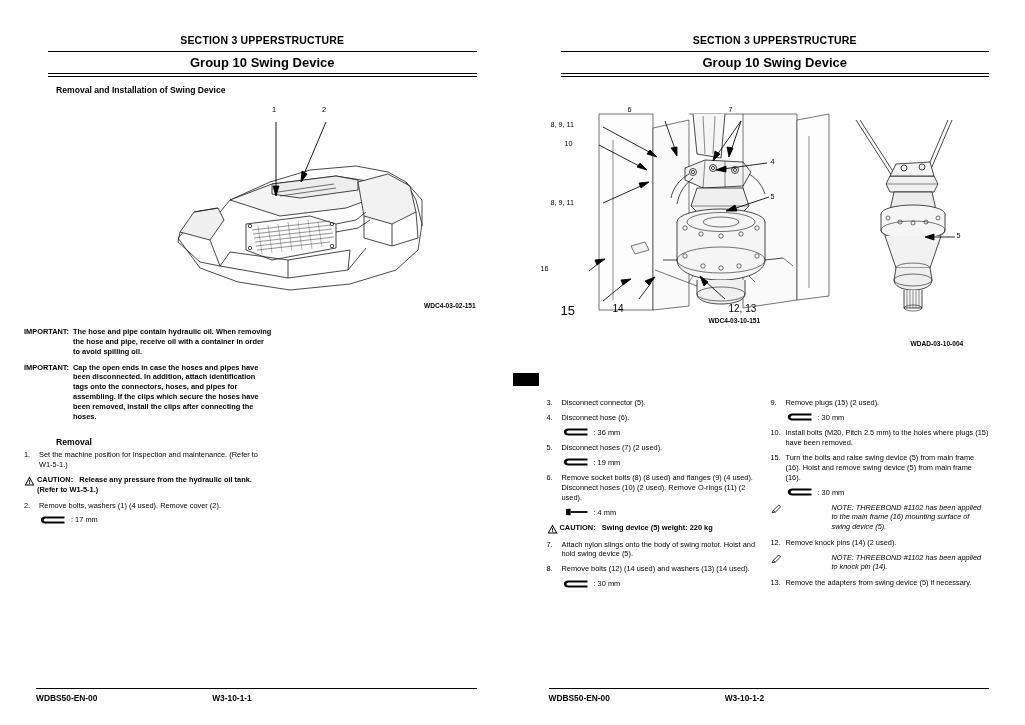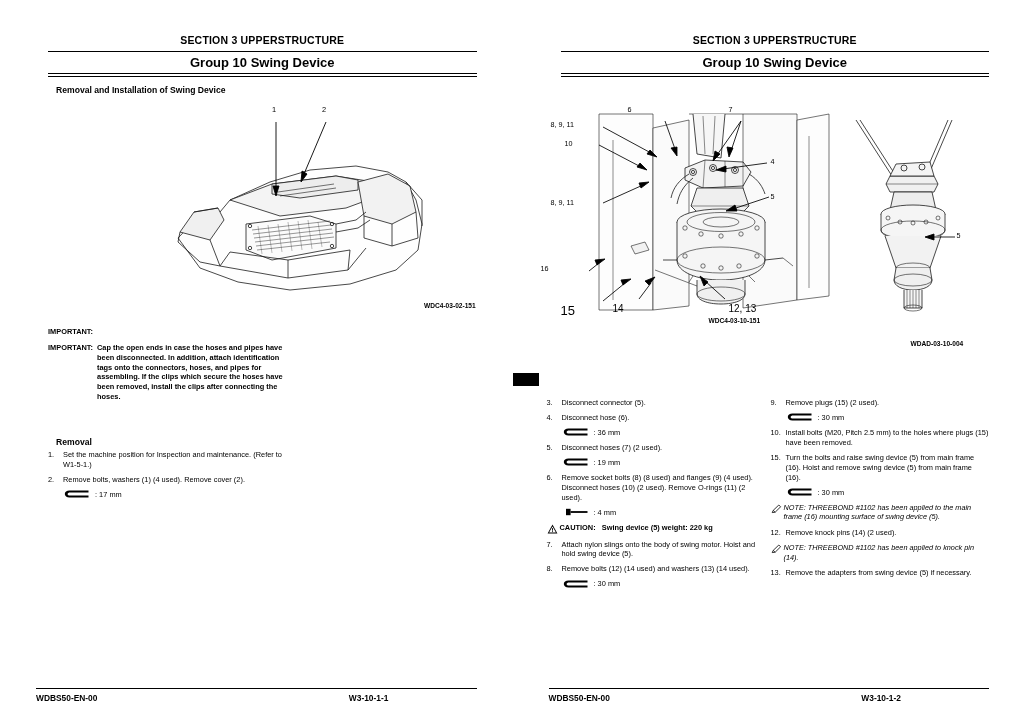--- a/index.html
+++ b/index.html
@@ -24,44 +24,44 @@
     text-align:center;font-weight:bold;font-size:13px;margin-top:3px;padding-bottom:3px;
   }
   .hdr .rule-bot{border-top:1.1px solid #000;}
   .hdr .rule-bot2{border-top:1.1px solid #000;margin-top:1.6px;}
 
   
   .ftr{position:absolute;left:36px;right:36px;bottom:22px;font-size:8.4px;font-weight:bold;}
   .ftr .rule{border-top:1.1px solid #000;margin-bottom:4px;}
   .ftr .row{display:flex;align-items:baseline;}
   .ftr .left{width:40%;}
-  .ftr .mid{width:40%;text-align:right;}
+  .ftr .mid{width:40%;text-align:left;}
   .ftr .right{width:20%;}
 
   
   .title{font-weight:bold;font-size:8.6px;padding-left:24px;}
   .bold{font-weight:bold;}
 
   
-  .ltext{position:absolute;left:48px;width:248px;}
+  .ltext{position:absolute;left:24px;width:248px;}
 
   .imp{display:flex;font-size:7.4px;line-height:1.33;margin-bottom:6px;font-weight:bold;}
   .imp .lbl{white-space:nowrap;margin-right:4px;}
   .imp .txt{flex:1;}
 
   .numitem{display:flex;font-size:7.4px;line-height:1.34;margin-bottom:5px;}
   .numitem .n{width:15px;flex:none;text-align:left;}
   .numitem .t{flex:1;}
 
   .caution{display:flex;font-size:7.4px;line-height:1.33;font-weight:bold;margin:5px 0 6px 0;}
   .caution .tri{flex:none;width:13px;padding-top:1px;}
   .caution .ct{flex:1;}
   .tri svg{display:block;}
 
-  .note{display:flex;font-size:7.3px;line-height:1.33;font-style:italic;margin:4px 0 6px 0;}
+  .note{display:flex;font-size:7.3px;line-height:1.33;font-style:italic;margin:4px 0 6px 0;gap:48px;}
   .note .ni{flex:none;width:13px;padding-top:1px;}
   .note .nt{flex:1;}
 
   
   .wrench{display:flex;align-items:center;font-size:7.4px;margin:3px 0 6px 16px;}
   .wrench svg{display:block;margin-right:5px;}
 
   .figcap{font-size:6.6px;font-weight:bold;}
 
   
@@ -159,35 +159,50 @@
       </svg>
     </div>
     <div style="position:absolute;left:272px;top:105px;font-size:7.4px;">1</div>
     <div style="position:absolute;left:322px;top:105px;font-size:7.4px;">2</div>
 
     <div class="figcap" style="position:absolute;left:424px;top:302px;">WDC4-03-02-151</div>
 
     <div class="ltext" style="top:327px;">
       <div class="imp">
         <div class="lbl">IMPORTANT:</div>
+        <div class="txt">The hose and pipe contain hydraulic oil. When removing the hose and pipe, receive oil with a container in order to avoid spilling oil.</div>
       </div>
       <div class="imp">
         <div class="lbl">IMPORTANT:</div>
         <div class="txt">Cap the open ends in case the hoses and pipes have been disconnected. In addition, attach identification tags onto the connectors, hoses, and pipes for assembling. If the clips which secure the hoses have been removed, install the clips after connecting the hoses.</div>
       </div>
     </div>
 
     <div class="title" style="position:absolute;left:32px;top:437px;">Removal</div>
 
     <div class="ltext" style="top:450px;">
       <div class="numitem">
         <div class="n">1.</div>
         <div class="t">Set the machine position for Inspection and maintenance. (Refer to W1-5-1.)</div>
       </div>
 
+      <div class="caution">
+        <div class="tri">
+          <svg width="11" height="10" viewBox="0 0 11 10">
+            <polygon points="5.5,0.6 10.4,9.4 0.6,9.4" fill="#000"></polygon>
+            <polygon points="5.5,2.6 8.9,8.6 2.1,8.6" fill="#fff"></polygon>
+            <rect x="5.05" y="4.1" width="0.9" height="2.6" fill="#000"></rect>
+            <rect x="5.05" y="7.2" width="0.9" height="0.9" fill="#000"></rect>
+          </svg>
+        </div>
+        <div class="ct">
+          <span class="bold">CAUTION:</span>
+          &nbsp;&nbsp;<span>Release any pressure from the hydraulic oil tank. (Refer to W1-5-1.)</span>
+        </div>
+      </div>
 
       <div class="numitem">
         <div class="n">2.</div>
         <div class="t">Remove bolts, washers (1) (4 used). Remove cover (2).</div>
       </div>
 
       <div class="wrench">
         <span>
           <svg width="26" height="8" viewBox="0 0 26 8">
             <path d="M5.5 0.6 C2.6 0.6 0.8 2 0.8 4 C0.8 6 2.6 7.4 5.5 7.4 L24.5 7.4 L24.5 5.6 L6.2 5.6 C4.6 5.6 3.6 5 3.6 4 C3.6 3 4.6 2.4 6.2 2.4 L24.5 2.4 L24.5 0.6 Z" fill="#000"></path>

